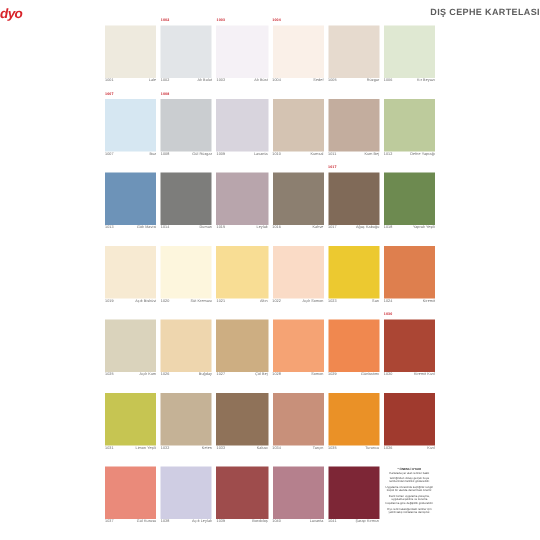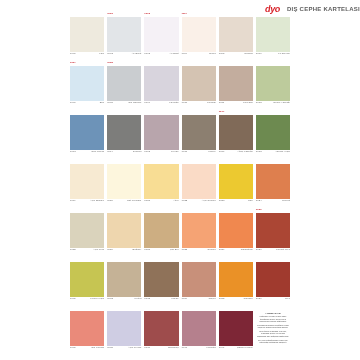--- a/index.html
+++ b/index.html
@@ -7,21 +7,21 @@
     width:360px;height:360px;overflow:hidden;
     background:#ffffff;
     font-family:"Liberation Sans",sans-serif;
     -webkit-font-smoothing:antialiased;
   }
   .sheet{position:relative;width:360px;height:360px;background:#fff;}
 
   
   .header{
     position:absolute;left:0;top:2px;width:360px;height:14px;
-    display:flex;align-items:center;justify-content:flex-end;gap:7px;
+    display:flex;align-items:center;justify-content:space-between;gap:7px;
   }
   .logo{
     font-size:9px;font-weight:bold;font-style:italic;
     color:#d8232a;letter-spacing:-0.4px;line-height:1;
   }
   .header-title{
     font-size:6px;font-weight:bold;color:#5d5d5d;
     letter-spacing:0.25px;line-height:1;
   }
 

